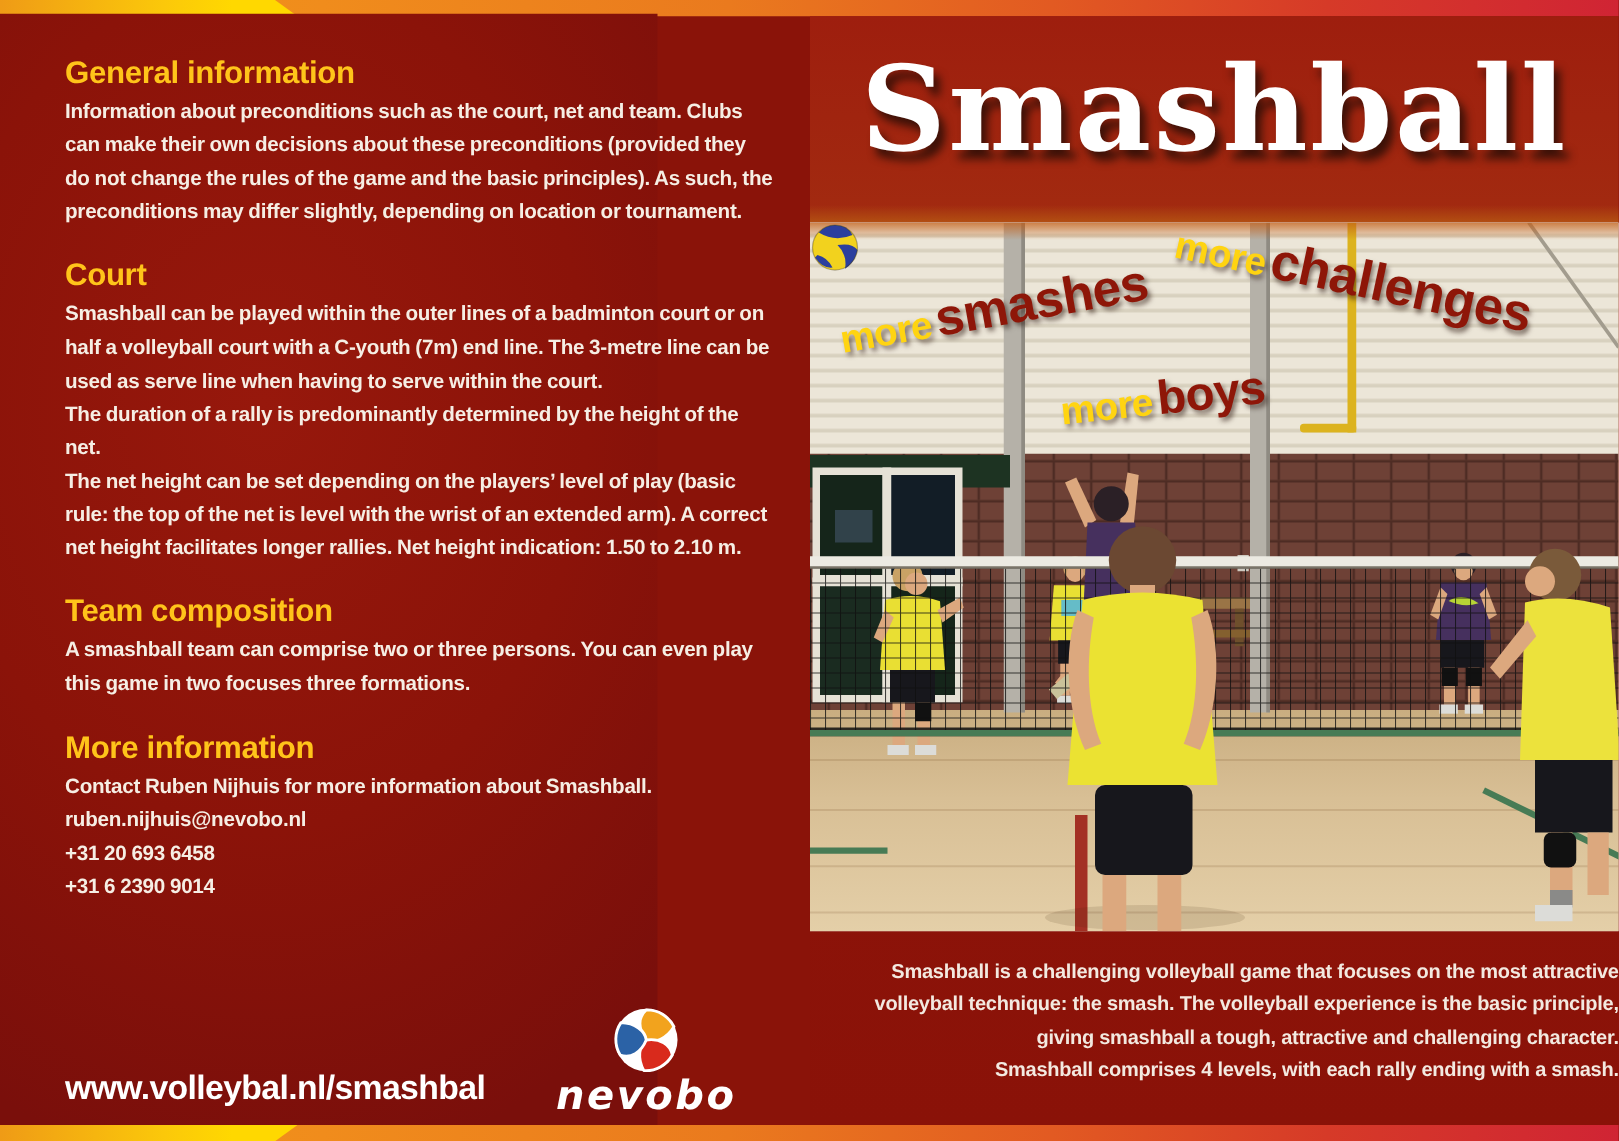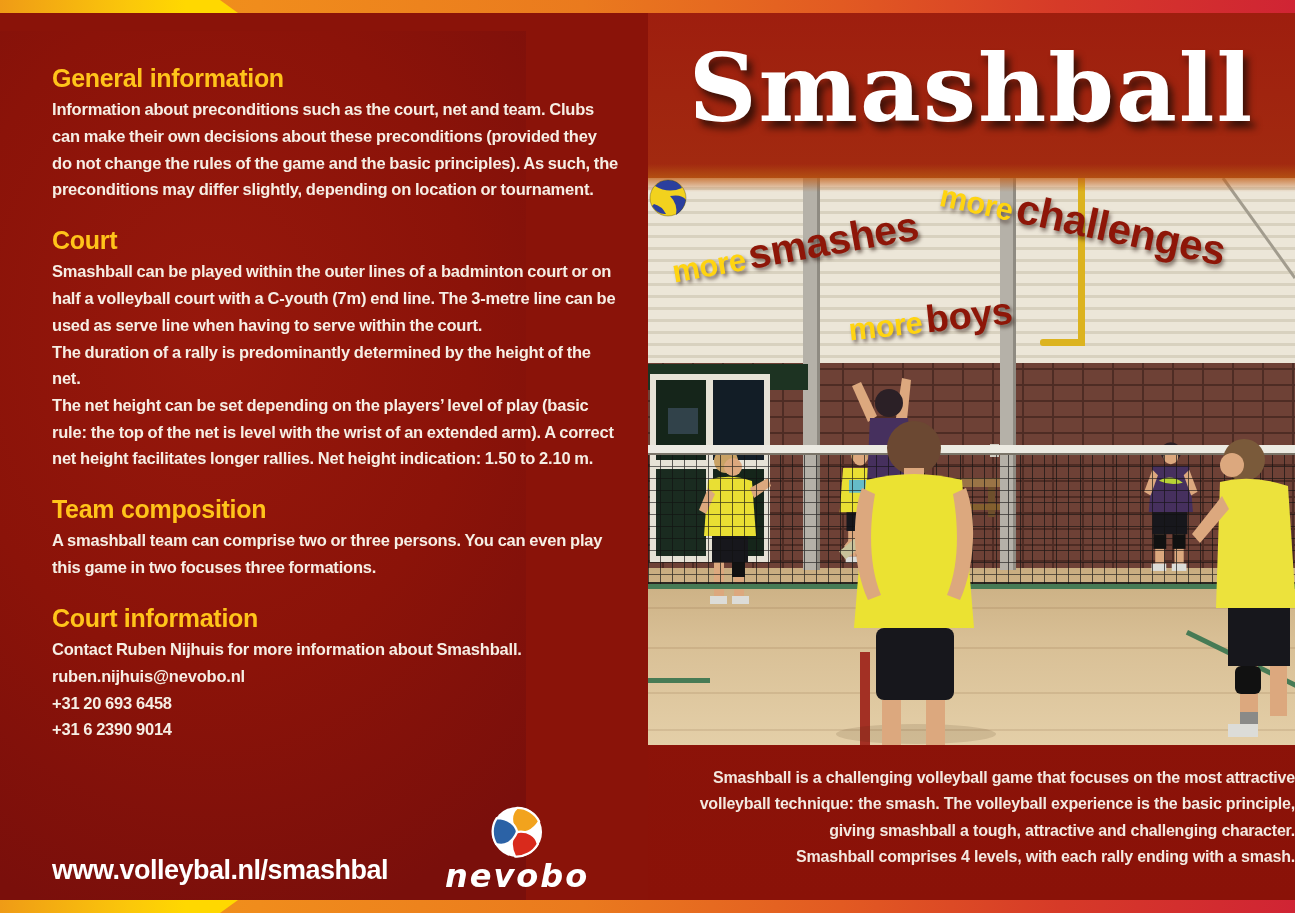--- a/index.html
+++ b/index.html
@@ -12,21 +12,21 @@
   .stripe{position:absolute;left:0;right:0;height:13px;
     background:linear-gradient(90deg,#df6d1d 0%,#ef921a 10%,#f08c1c 20%,#ea7a1e 45%,#e25a22 65%,#d63a28 82%,#d02434 100%);}
   .stripe-top{top:0;}
   .stripe-bottom{bottom:0;}
   .wedge{position:absolute;left:0;top:0;height:100%;width:238px;
     background:linear-gradient(90deg,#ef9b16 0%,#fbc80a 55%,#ffd800 78%,#ffd800 100%);}
   .stripe-top .wedge{clip-path:polygon(0 0,calc(100% - 18px) 0,100% 100%,0 100%);}
   .stripe-bottom .wedge{clip-path:polygon(0 0,100% 0,calc(100% - 18px) 100%,0 100%);}
 
   
-  .panel-left{position:absolute;left:0;top:31px;width:526px;bottom:13px;
+  .panel-left{position:absolute;left:0;top:11px;width:526px;bottom:13px;
     background:radial-gradient(90% 70% at 40% 35%,#97180c 0%,#8b1309 55%,#7a0f0b 100%);}
   .panel-right{position:absolute;left:648px;top:13px;right:0;bottom:13px;
     background:linear-gradient(180deg,#9e1e0e 0%,#a22a10 18%,#8e140a 55%,#8a1208 100%);}
 
   
   .content{position:absolute;left:52px;top:34px;width:566px;}
   .sec h2{
     margin:24px 0 5px 0;font-size:25px;line-height:1.05;color:#ffc41a;
     font-weight:bold;letter-spacing:-0.3px;
   }
@@ -103,21 +103,21 @@
     </div>
     <div class="sec">
       <p>The duration of a rally is predominantly determined by the height of the net.
 The net height can be set depending on the players’ level of play (basic rule: the top of the net is level with the wrist of an extended arm). A correct net height facilitates longer rallies. Net height indication: 1.50 to 2.10 m.</p>
     </div>
     <div class="sec">
       <h2>Team composition</h2>
       <p>A smashball team can comprise two or three persons. You can even play this game in two focuses three formations.</p>
     </div>
     <div class="sec">
-      <h2>Court information</h2>
+      <h2>More information</h2>
       <p>Contact Ruben Nijhuis for more information about Smashball.
 ruben.nijhuis@nevobo.nl
 +31 20 693 6458
 +31 6 2390 9014</p>
     </div>
   </div>
 
   <div class="url">www.volleybal.nl/smashbal</div>
 
   <div class="logo">

